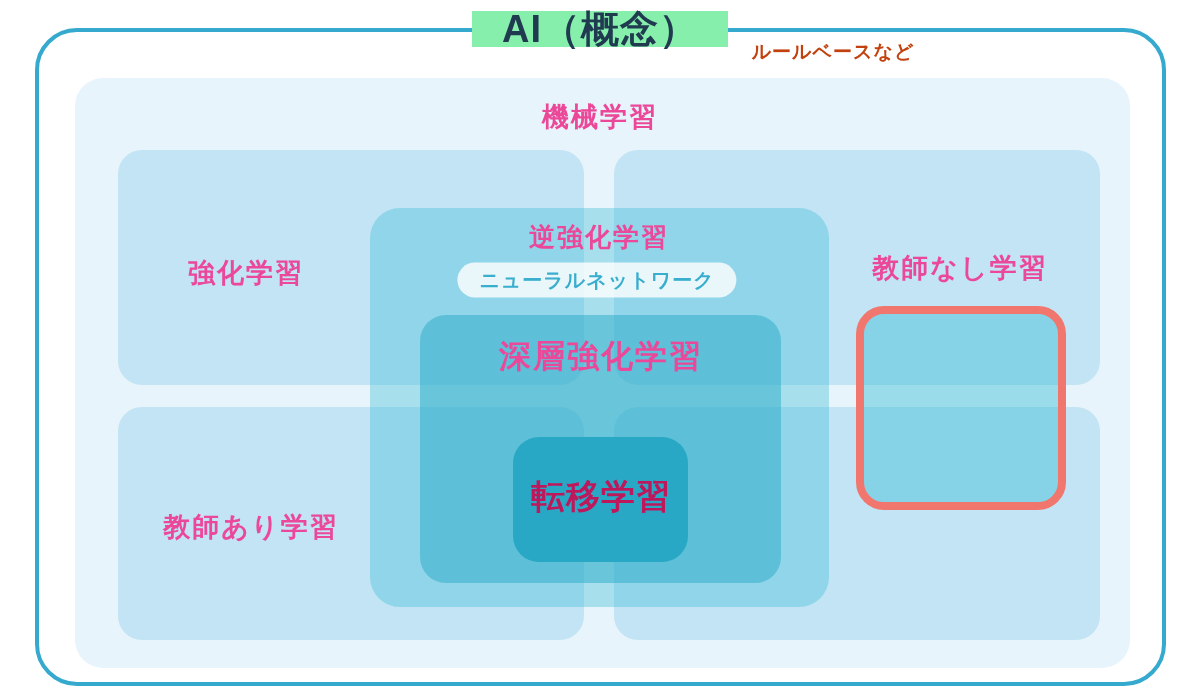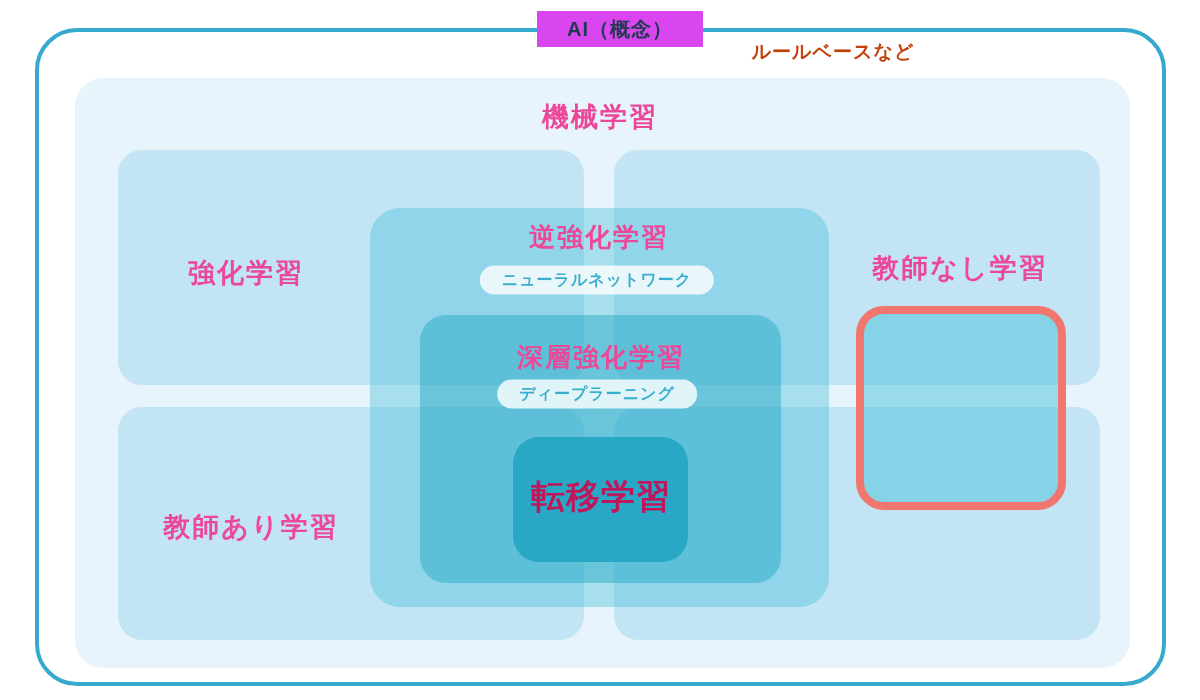--- a/index.html
+++ b/index.html
@@ -10,23 +10,23 @@
   }
   .stage {
     position: relative; width: 1200px; height: 700px; background: #ffffff;
   }
   
   .ai-box {
     position: absolute; left: 35px; top: 28px; width: 1131px; height: 658px;
     border: 4px solid #35A9CE; border-radius: 42px; background: #ffffff;
   }
   .ai-title {
-    position: absolute; left: 620px; top: 11px; transform: translateX(-50%);
-    background: #d946ef; padding: 0 30px; z-index: 5;
-    font-size: 20px; font-weight: 700; color: #203A4F; line-height: 36px;
+    position: absolute; left: 600px; top: 11px; transform: translateX(-50%);
+    background: #86efac; padding: 0 30px; z-index: 5;
+    font-size: 38px; font-weight: 700; color: #203A4F; line-height: 36px;
     white-space: nowrap; letter-spacing: 1px;
   }
   .rule-based {
     position: absolute; left: 833px; top: 39px; transform: translateX(-50%);
     font-size: 19px; font-weight: 700; color: #c2410c; white-space: nowrap;
     z-index: 4; letter-spacing: 1px;
   }
   
   .ml-box {
     position: absolute; left: 75px; top: 78px; width: 1055px; height: 590px;
@@ -60,27 +60,27 @@
   .lbl {
     position: absolute; transform: translate(-50%, -50%);
     font-weight: 700; color: #ec4899; white-space: nowrap;
     font-size: 27px; letter-spacing: 2px; z-index: 3; text-align: center;
   }
   .lbl-ml       { left: 600px; top: 117px; }
   .lbl-rl       { left: 246px; top: 273px; }
   .lbl-sup      { left: 251px; top: 527px; }
   .lbl-unsup    { left: 960px; top: 268px; }
   .lbl-inverse  { left: 599px; top: 237px; font-size: 26px; }
-  .lbl-deep     { left: 601px; top: 357px; font-size: 26px; }
+  .lbl-deep     { left: 601px; top: 357px; font-size: 32px; }
   .lbl-transfer { left: 601px; top: 497px; font-size: 34px; color: #be185d; letter-spacing: 1px; }
   .lbl-semi     { left: 961px; top: 423px; line-height: 36px; font-size: 26px; }
   .badge {
     position: absolute; transform: translate(-50%, -50%);
     background: rgba(255,255,255,0.80); border-radius: 20px;
-    padding: 4px 22px; font-size: 16px; font-weight: 700; color: #3AAECD;
+    padding: 4px 22px; font-size: 20px; font-weight: 700; color: #3AAECD;
     white-space: nowrap; z-index: 3; letter-spacing: 1px;
   }
   .badge-nn { left: 597px; top: 280px; }
   .badge-dl { left: 597px; top: 394px; }
 </style>
 </head>
 <body>
 
 <div class="stage">
 
@@ -109,18 +109,17 @@
   <div class="lbl lbl-rl">強化学習</div>
 
   <div class="lbl lbl-inverse">逆強化学習</div>
 
   <div class="lbl lbl-unsup">教師なし学習</div>
 
   <div class="badge badge-nn">ニューラルネットワーク</div>
 
   <div class="lbl lbl-deep">深層強化学習</div>
 
-  <div class="badge badge-dl">ディープラーニング</div>
 
   <div class="lbl lbl-transfer">転移学習</div>
 
 
 </div>
 
 </body></html>

